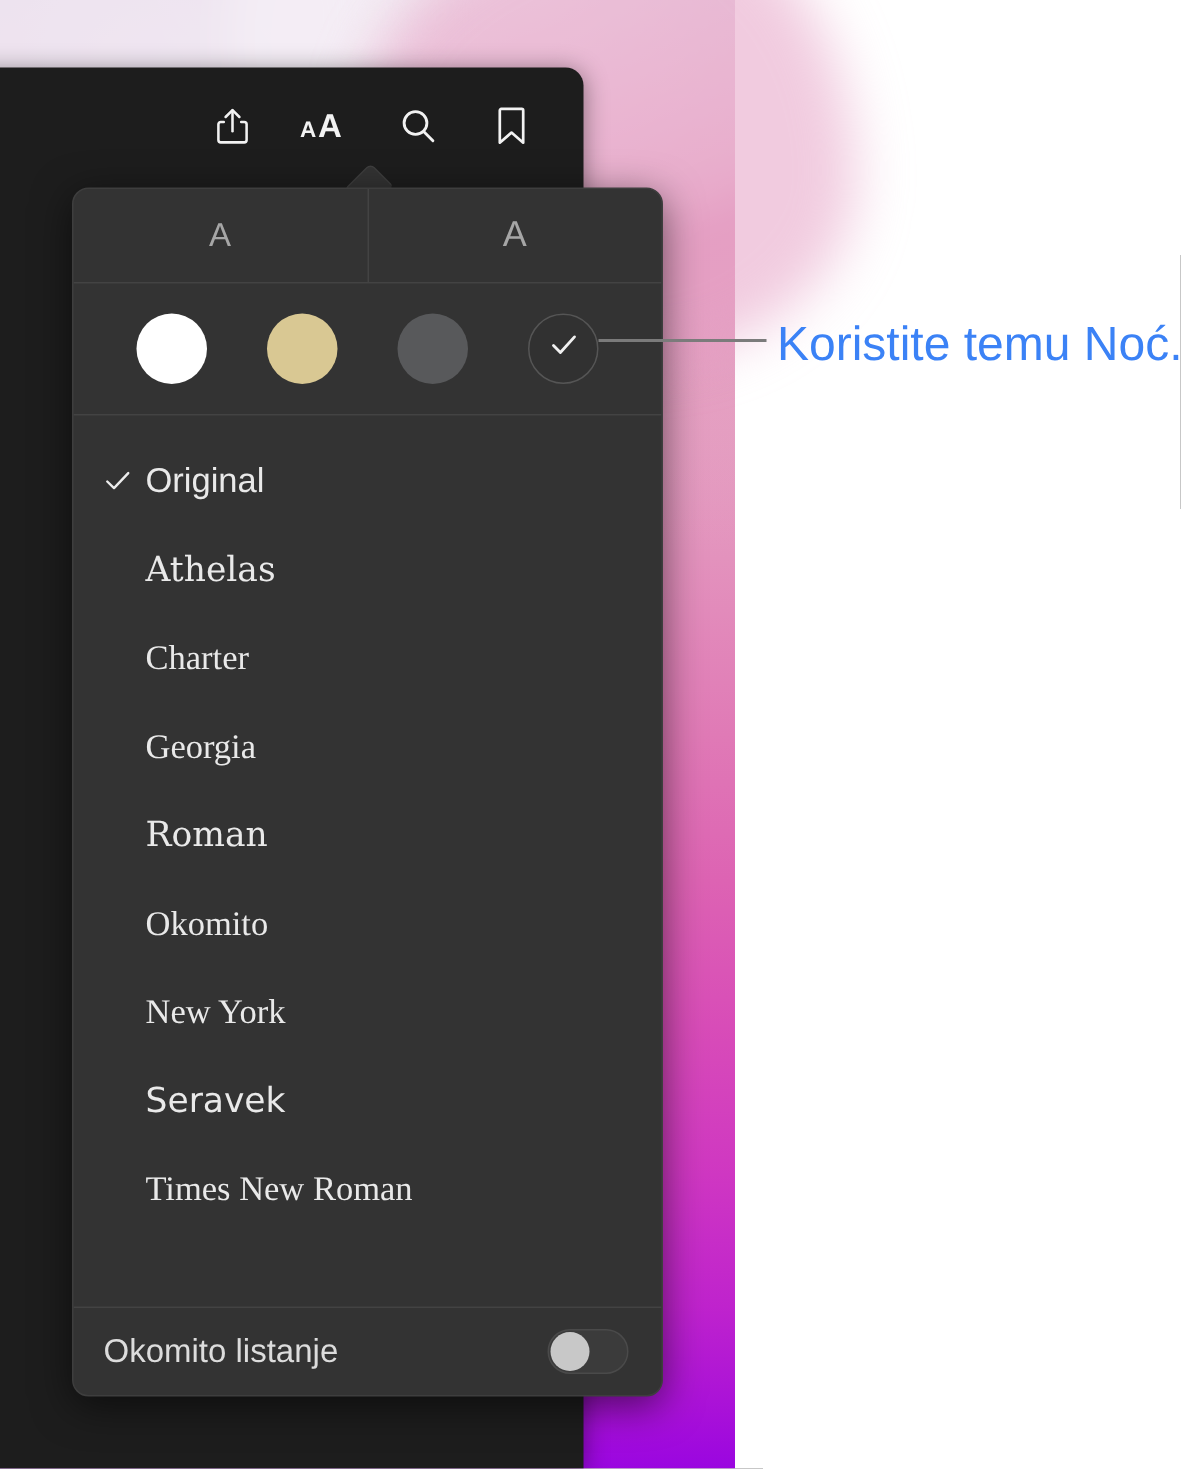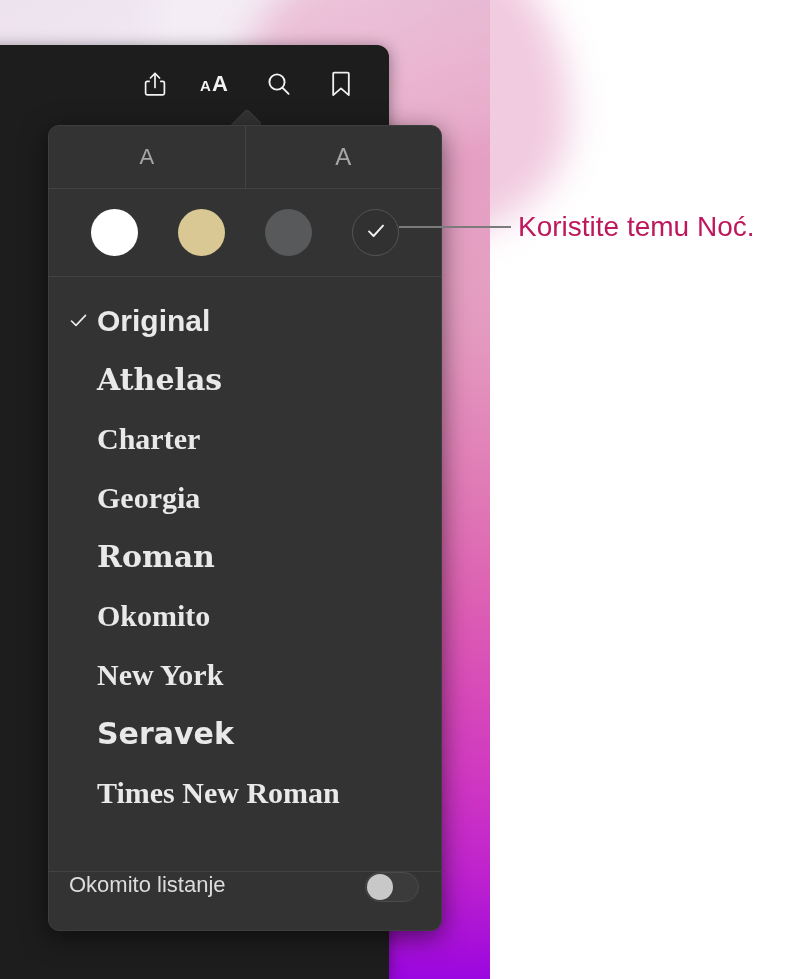--- a/index.html
+++ b/index.html
@@ -195,38 +195,38 @@
   }
   .font-check {
     width: 28px;
     flex: 0 0 28px;
     display: flex;
     align-items: center;
     justify-content: flex-start;
     color: #e9e9e9;
   }
   .font-label {
-    font-size: 30px;
+    font-size: 23px;
     white-space: nowrap;
-    font-weight: bold;
   }
   .ff-sans    { font-family: "Liberation Sans", sans-serif; }
   .ff-serif   { font-family: "Liberation Serif", serif; text-align: center; }
   .ff-dserif  { font-family: "DejaVu Serif", serif; }
   .ff-dsans   { font-family: "DejaVu Sans", sans-serif; }
 
   
   #scroll-row {
     position: absolute;
     left: 0;
     bottom: 0;
     width: 100%;
     height: 59px;
     border-top: 1px solid #434343;
     display: flex;
+    align-items: center;
     justify-content: space-between;
     padding: 0 22px 0 20px;
     box-sizing: border-box;
   }
   #scroll-label {
     font-size: 22px;
     color: #dcdcdc;
   }
   #scroll-toggle {
     width: 54px;
@@ -254,22 +254,22 @@
     left: 399px;
     top: 226px;
     width: 112px;
     height: 2px;
     background: #7b7b7b;
   }
   #callout-text {
     position: absolute;
     left: 518px;
     top: 211px;
-    font-size: 28px;
-    color: #be185d;
+    font-size: 32px;
+    color: #3b82f6;
     white-space: nowrap;
   }
 </style>
 </head>
 <body>
 
 <div id="wallpaper">
   <div id="wallpaper-swirl-c"></div>
   <div id="wallpaper-swirl-a"></div>
   <div id="wallpaper-swirl-b"></div>

